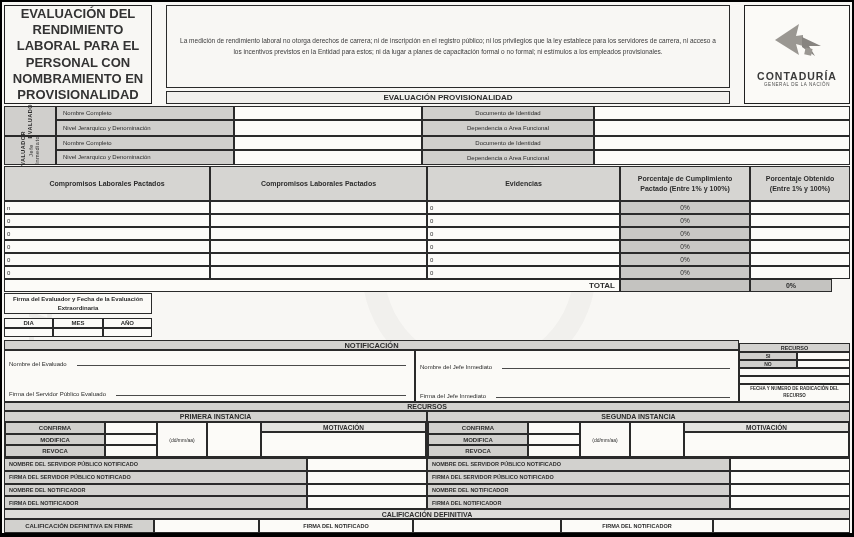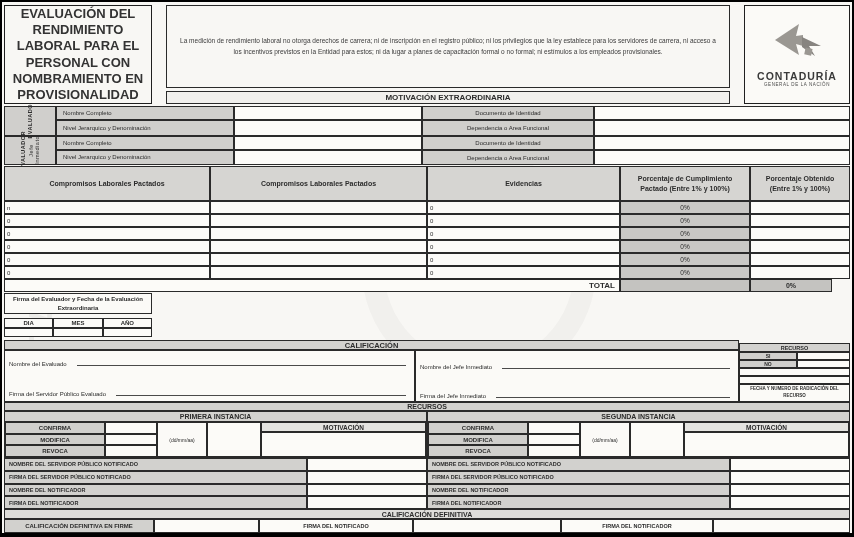--- a/index.html
+++ b/index.html
@@ -137,21 +137,21 @@
 <body>
 
 <div id="sheet">
   <div class="watermark">CONTADURÍA</div>
   <div class="wm-circle"></div>
 
   <div class="abs b-header">
     <div class="title-box">EVALUACIÓN DEL RENDIMIENTO LABORAL PARA EL PERSONAL CON NOMBRAMIENTO EN PROVISIONALIDAD</div>
     <div class="head-mid">
       <div class="disclaimer">La medición de rendimiento laboral no otorga derechos de carrera; ni de inscripción en el registro público; ni los privilegios que la ley establece para los servidores de carrera, ni acceso a los incentivos previstos en la Entidad para estos; ni da lugar a planes de capacitación formal o no formal; ni estímulos a los empleados provisionales.</div>
-      <div class="eval-bar bar">MOTIVACIÓN EXTRAORDINARIA</div>
+      <div class="eval-bar bar">EVALUACIÓN PROVISIONALIDAD</div>
     </div>
     <div class="logo-box">
       <span>
         <svg width="56" height="42" viewBox="0 0 56 42">
           <path d="M30 2 L6 18 L30 33 L27 22 L34 24 L34 13 L27 14 Z" fill="#9a9792"></path>
           <path d="M33 15 L52 24 L40 24 L46 34 L33 25 Z" fill="#878480"></path>
           <rect x="36" y="26" width="7" height="7" fill="#9a9792" transform="rotate(12 39 29)"></rect>
         </svg>
       </span>
       <div class="logo-name">CONTADURÍA</div>
@@ -256,21 +256,21 @@
         <div class="dma-cell">AÑO</div>
       </div>
       <div class="dma-empty">
         <div class="dma-field"></div>
         <div class="dma-field"></div>
         <div class="dma-field"></div>
       </div>
     </div>
   </div>
 
-  <div class="abs b-notifbar bar">CALIFICACIÓN</div>
+  <div class="abs b-notifbar bar">NOTIFICACIÓN</div>
 
   <div class="abs b-notif">
     <div class="n-colA">
       <div class="fline" style="left:4px;top:6px;right:4px;">
         <span class="lbl">Nombre del Evaluado</span>
         <span class="ln"></span>
       </div>
       <div class="fline" style="left:4px;top:36px;right:4px;">
         <span class="lbl">Firma del Servidor Público Evaluado</span>
         <span class="ln"></span>

